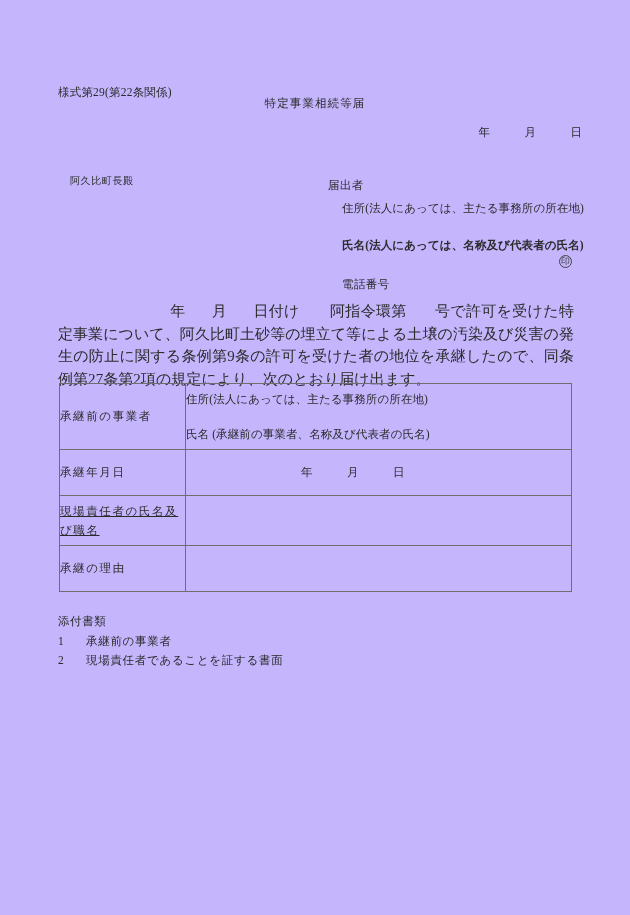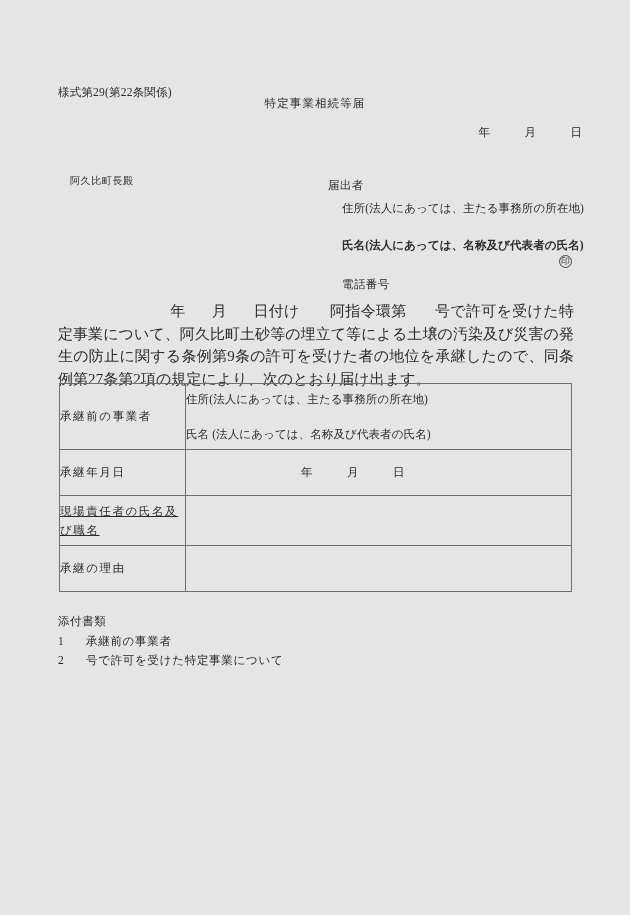--- a/index.html
+++ b/index.html
@@ -15,21 +15,21 @@
     font-family: "Liberation Serif", "DejaVu Serif", serif;
     color: #2b2b2b;
     position: relative;
     overflow: hidden;
   }
   .page {
     position: absolute;
     left: 0; top: 0;
     width: 630px;
     height: 915px;
-    background: #e5e5e5;
+    background: #c4b5fd;
   }
 
   
   .form-no {
     position: absolute;
     left: 58px;
     top: 85px;
     font-size: 11.5px;
     letter-spacing: 0.2px;
     white-space: nowrap;
@@ -200,21 +200,21 @@
   <div class="body-para">
     <span class="indent"></span><span>年</span><span class="g1"></span><span>月</span><span class="g1"></span><span>日付け</span><span class="g2"></span><span>阿指令環第</span><span class="g3"></span><span>号で許可を受けた特定事業について、阿久比町土砂等の埋立て等による土壌の汚染及び災害の発生の防止に関する条例第9条の許可を受けた者の地位を承継したので、同条例第27条第2項の規定により、次のとおり届け出ます。</span>
   </div>
 
   <table class="form-table">
     <tbody>
       <tr class="r1">
         <td class="lbl">承継前の事業者</td>
         <td class="val">
           <span class="l1">住所(法人にあっては、主たる事務所の所在地)</span>
-          <span class="l2">氏名 (法人にあっては、名称及び代表者の氏名)</span>
+          <span class="l2">氏名 (承継前の事業者、名称及び代表者の氏名)</span>
         </td>
       </tr>
       <tr class="r2">
         <td class="lbl">承継年月日</td>
         <td class="val">
           <span class="succ-date">年　　　月　　　日</span>
         </td>
       </tr>
       <tr class="r3">
         <td class="lbl">現場責任者の氏名及び職名</td>
@@ -226,17 +226,17 @@
       </tr>
     </tbody>
   </table>
 
   <div class="attach">
     <span class="head">添付書類</span>
     <span class="item">
       <span class="num">1</span><span class="txt">承継前の事業者</span>
     </span>
     <span class="item">
-      <span class="num">2</span><span class="txt">号で許可を受けた特定事業について</span>
+      <span class="num">2</span><span class="txt">現場責任者であることを証する書面</span>
     </span>
   </div>
 
 </div>
 
 </body></html>

